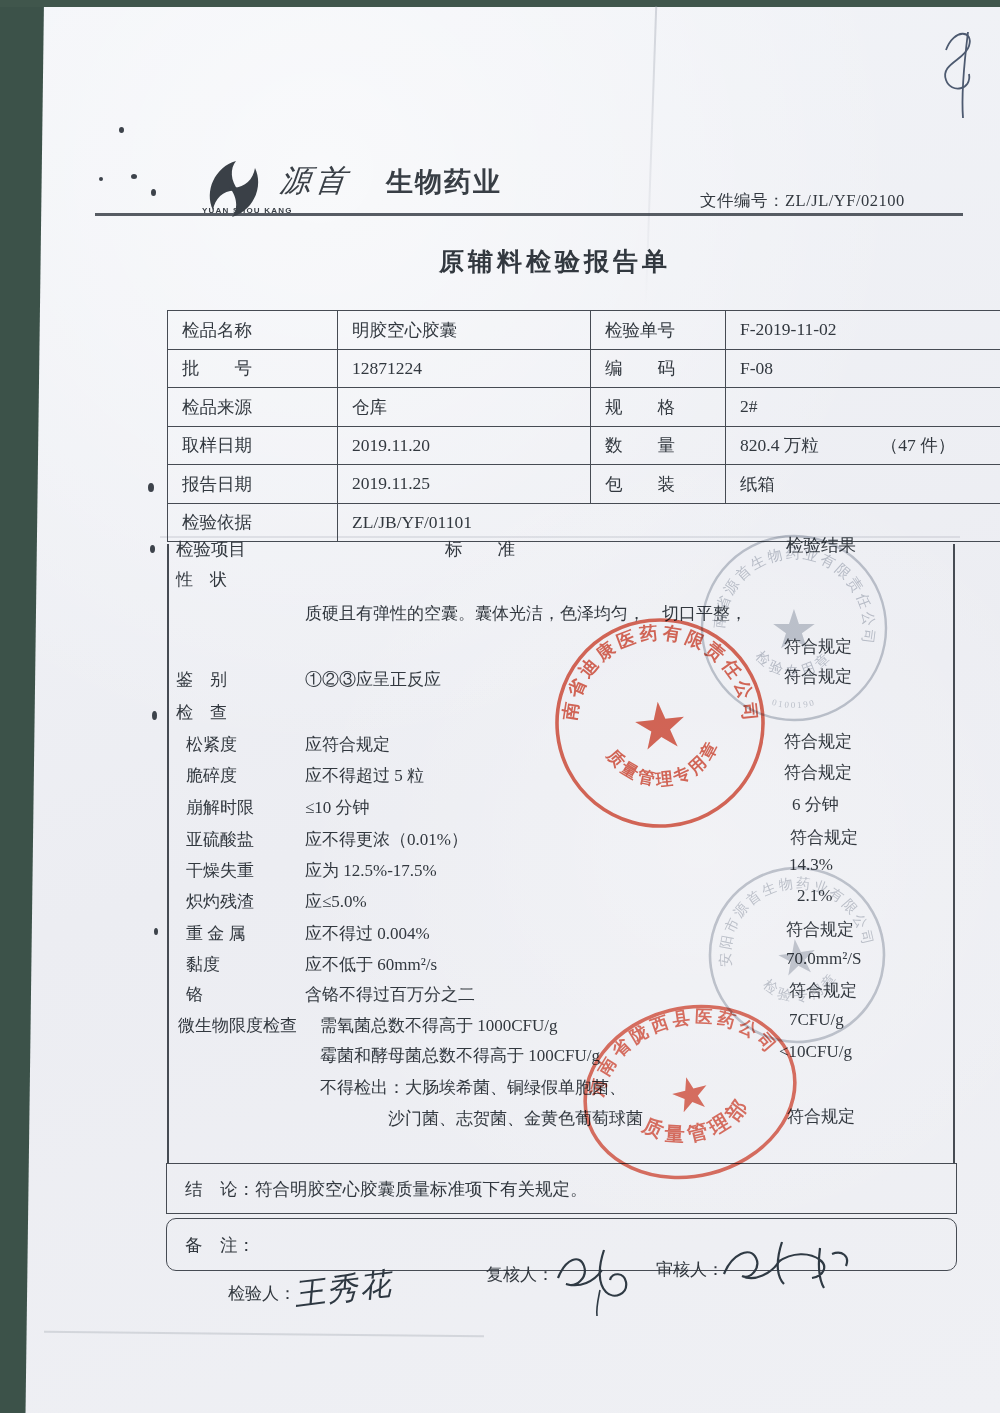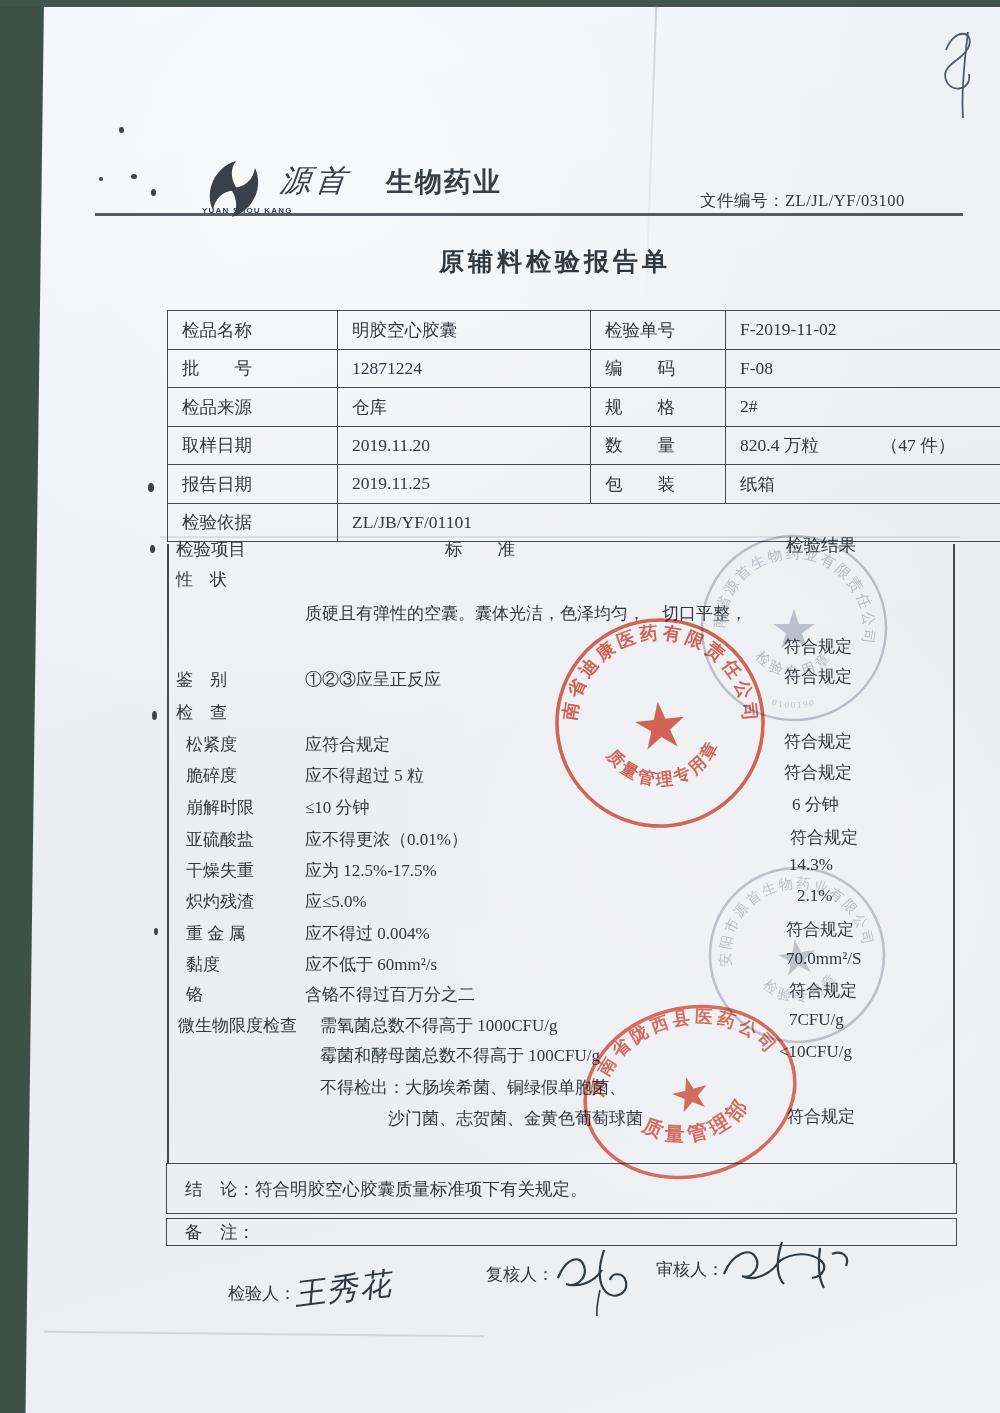--- a/index.html
+++ b/index.html
@@ -40,21 +40,21 @@
   .res-left-line{left:167px;top:544px;width:1.6px;height:619px;background:#464b53;}
   .res-right-line{left:953px;top:544px;width:1.6px;height:619px;background:#464b53;}
   .rline{left:0;top:0;width:1000px;height:22px;font-size:17px;white-space:nowrap;}
   .rline span{position:absolute;}
   .c-item{left:176px;} .c-std{left:305px;} .c-res{left:784px;}
   .hdr{font-size:17.5px;}
   
   .box{border:1.6px solid #464b53;left:166px;width:791px;font-size:17.5px;
     display:flex;align-items:center;padding-left:18px;box-sizing:border-box;}
   .box-conclusion{top:1163px;height:51px;}
-  .box-remark{top:1218px;height:28px;}
+  .box-remark{top:1218px;height:53px;border-radius:10px;}
   
   .sig-label{font-size:17px;}
   .sig-name{display:inline-block;font-size:31px;color:#2e3842;
     transform:rotate(-7deg) skewX(-12deg);letter-spacing:2px;}
   
   .stamp{mix-blend-mode:multiply;}
   
   .crease-v{left:650px;top:6px;width:2px;height:300px;
     background:linear-gradient(to bottom,rgba(150,156,168,.38),rgba(150,156,168,0));transform:rotate(2deg);}
   .crease-h1{left:160px;top:536px;width:800px;height:1.5px;background:rgba(150,156,168,.22);}
@@ -81,21 +81,21 @@
 
 <div class="abs logo-wrap">
   <svg class="logo-mark" width="68" height="62" viewBox="0 0 68 62">
     <path d="M36,3 C15,9 4,33 13,52 C15,39 26,30 39,33 C30,23 30,10 36,3 Z" fill="#3a4047"></path>
     <path d="M32,59 C53,53 64,29 55,10 C53,23 42,32 29,29 C38,39 38,52 32,59 Z" fill="#3a4047"></path>
   </svg>
   <span class="logo-cn">源首</span>
   <span class="logo-cn2">生物药业</span>
   <span class="logo-en">YUAN SHOU KANG</span>
 </div>
-<div class="abs doc-no"><span>文件编号：</span><span>ZL/JL/YF/03100</span></div>
+<div class="abs doc-no"><span>文件编号：</span><span>ZL/JL/YF/02100</span></div>
 <div class="abs header-rule"></div>
 <div class="abs page-title">原辅料检验报告单</div>
 
 <table class="info">
   <tbody>
       <tr>
     <td class="w1">检品名称</td>
     <td class="w2">明胶空心胶囊</td>
     <td class="w3">检验单号</td>
     <td class="w4">F-2019-11-02</td>

